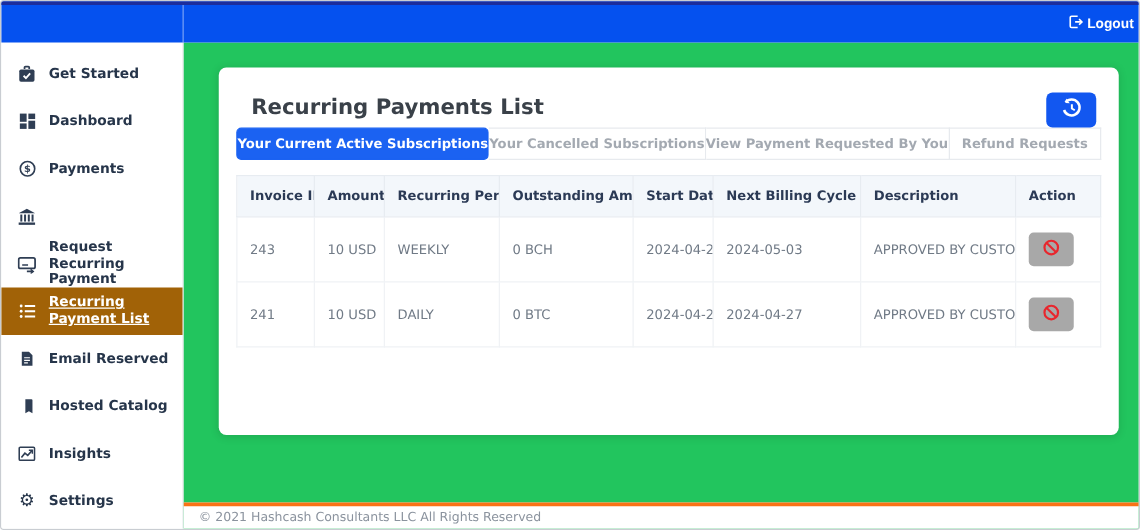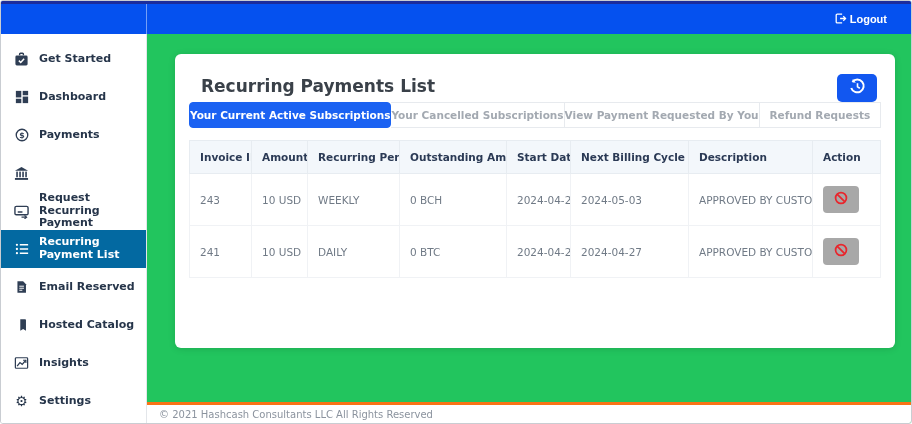--- a/index.html
+++ b/index.html
@@ -3,28 +3,28 @@
 <meta charset="utf-8">
 <style>
   * { margin:0; padding:0; box-sizing:border-box; }
   html,body { width:912px; height:424px; }
   body { font-family:"DejaVu Sans","Liberation Sans",sans-serif; background:#ffffff; }
   .page { width:912px; height:424px; border:1px solid #c9cdd2; border-radius:3px; overflow:hidden; display:flex; flex-direction:column; background:#ffffff; }
 
   
   .topbar { height:33px; background:#0551ef; border-top:3px solid #1c2d9c; display:flex; align-items:center; flex-shrink:0; position:relative; }
   .topbar-left { width:146px; height:100%; border-right:1px solid rgba(255,255,255,0.45); }
-  .logout-btn { position:absolute; right:24px; top:0; height:100%; display:flex; align-items:center; gap:3px; color:#ffffff; font-size:11px; font-weight:bold; cursor:pointer; background:none; border:none; }
+  .logout-btn { position:absolute; right:4px; top:0; height:100%; display:flex; align-items:center; gap:3px; color:#ffffff; font-size:11px; font-weight:bold; cursor:pointer; background:none; border:none; }
 
   
   .body-wrap { flex:1; display:flex; min-height:0; }
   .sidebar { width:146px; background:#ffffff; border-right:1px solid #e3e6ea; display:flex; flex-direction:column; padding-top:6px; }
   .side-item { height:38px; display:flex; align-items:center; gap:10px; padding:0 8px 0 13px; cursor:pointer; color:#26354a; font-size:11px; font-weight:bold; line-height:1.15; }
   .side-item .icn { width:15px; height:15px; flex-shrink:0; display:flex; align-items:center; justify-content:center; }
-  .side-item.active { background:#0369a1; color:#ffffff; }
+  .side-item.active { background:#a16207; color:#ffffff;text-decoration:underline; }
   .side-item .gear-glyph { font-size:14px; line-height:1; color:#26354a; }
 
   
   .main { flex:1; background:#22c55e; display:flex; flex-direction:column; min-width:0; }
   .main-scroll { flex:1; }
   .card { position:relative; margin:20px 16px 0 28px; height:294px; background:#ffffff; border-radius:6px; box-shadow:0 1px 7px rgba(0,0,0,0.13); padding:18px 14px 0 14px; }
   .card-title { font-size:17px; font-weight:600; color:#3a4149; margin:4px 0 0 12px; }
   .history-btn { position:absolute; top:20px; right:18px; width:40px; height:28px; background:#1257f0; border:none; border-radius:5px; display:flex; align-items:center; justify-content:center; cursor:pointer; }
 
   .tabs { display:flex; margin-top:6px;border-radius:12px; }

